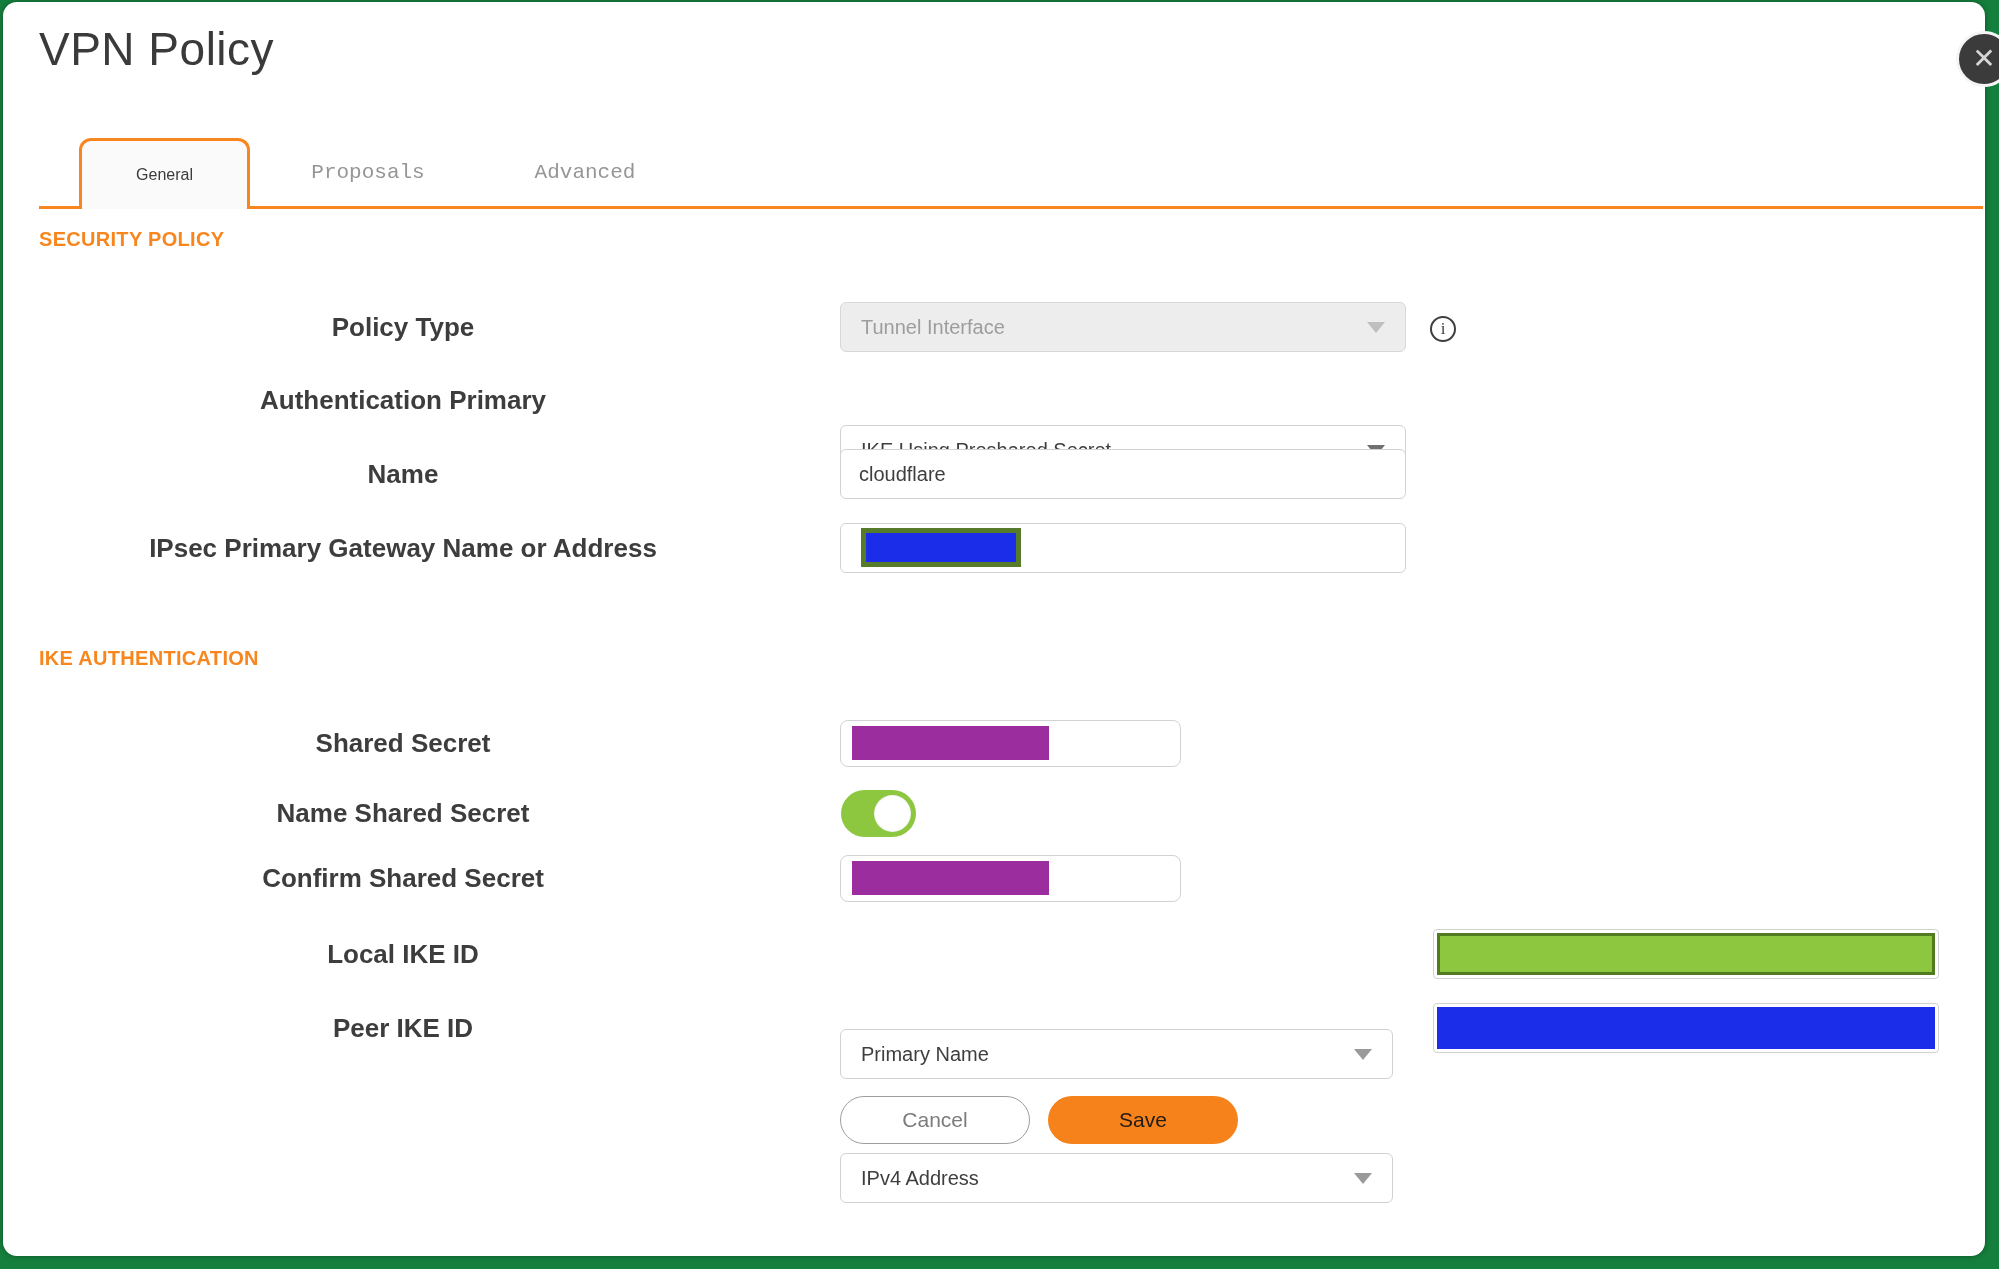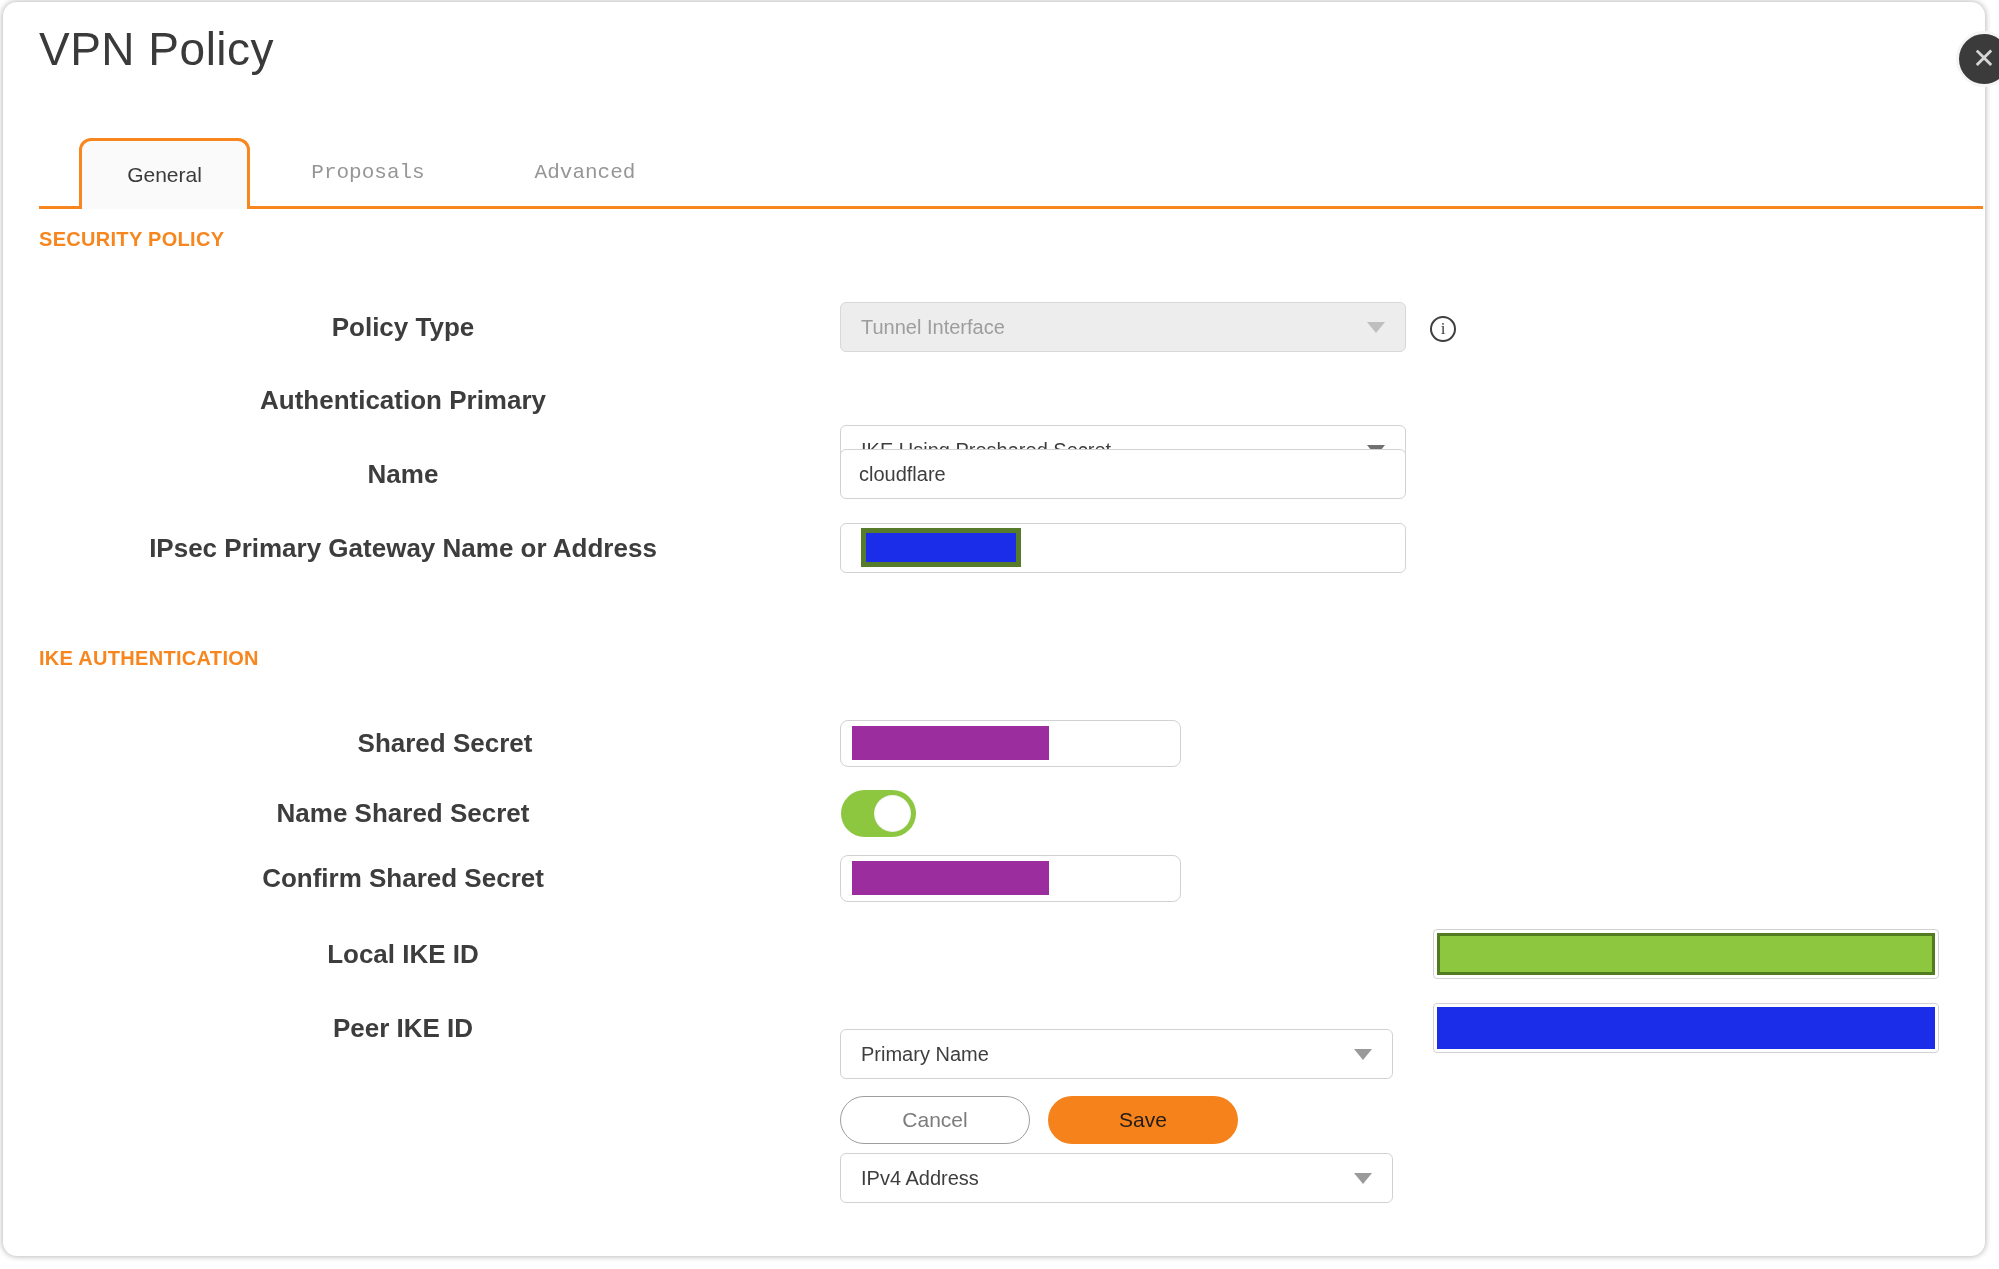--- a/index.html
+++ b/index.html
@@ -1,32 +1,32 @@
 <!DOCTYPE html>
 <html><head>
 <meta charset="utf-8">
 <style>
   html,body{margin:0;padding:0;}
   body{font-family:"Liberation Sans", sans-serif; background:#5a5a5a;}
-  #stage{position:relative;width:1999px;height:1269px;background:#ffffff;overflow:hidden;}
+  #stage{position:relative;width:1999px;height:1269px;background:#15803d;overflow:hidden;}
   #card{position:absolute;left:3px;top:2px;width:1982px;height:1254px;background:#ffffff;
         border-radius:14px;box-shadow:0 0 6px rgba(0,0,0,.35);}
   
   .title{position:absolute;left:36px;top:18px;font-size:46px;line-height:58px;color:#3a3a3a;font-weight:400;letter-spacing:.5px;}
   
   .close-btn{position:absolute;left:1956px;top:31px;width:56px;height:56px;border-radius:50%;
              background:#3b3b3b;border:3px solid #f5f5f5;box-sizing:border-box;cursor:pointer;
              display:flex;align-items:center;justify-content:center;}
   .close-btn span{color:#d6d6d6;font-size:28px;line-height:28px;font-weight:400;}
   
   .tab-underline{position:absolute;left:36px;right:2px;top:204px;height:3px;}
   .tab-active{position:absolute;left:76px;top:136px;width:171px;height:71px;background:#fafafa;
               border:3px solid transparent;border-bottom:none;border-radius:12px 12px 0 0;box-sizing:border-box;
               display:flex;align-items:center;justify-content:center;z-index:2;cursor:pointer;}
-  .tab-active span{font-size:21px;color:#3b3b3b;}
+  .tab-active span{font-size:16px;color:#3b3b3b;}
   .tab-plain{position:absolute;top:136px;height:68px;display:flex;align-items:center;justify-content:center;
              font-size:21px;color:#969696;cursor:pointer;font-family:Liberation Mono, monospace;}
   .tab-proposals{left:275px;width:180px;}
   .tab-advanced{left:492px;width:180px;}
   
   .section-hdr{position:absolute;left:36px;font-size:20px;font-weight:700;letter-spacing:.3px;}
   
   .row-label{position:absolute;left:0;width:800px;text-align:center;font-size:26px;font-weight:700;color:#3d3d3d;}
   .field{position:absolute;left:837px;box-sizing:border-box;background:#fff;border:1.5px solid #d2d2d2;
          border-radius:6px;font-size:20px;color:#3e3e3e;}
@@ -85,21 +85,21 @@
     <div class="row-label" style="top:447px;height:50px;line-height:50px;">Name</div>
     <input class="field text-input" style="top: 447px; width: 566px; height: 50px;" value="cloudflare">
 
     <div class="row-label" style="top:521px;height:50px;line-height:50px;">IPsec Primary Gateway Name or Address</div>
     <div class="field" style="top:521px;width:566px;height:50px;">
       <div class="redact" style="left: 20px; top: 4px; width: 160px; height: 39px; border-style: solid; border-width: 5px; background-color: rgb(27, 45, 232); border-color: rgb(86, 123, 43);"></div>
     </div>
 
     <div class="section-hdr" style="top: 645px; color: rgb(246, 134, 29);">IKE AUTHENTICATION</div>
 
-    <div class="row-label" style="top:718px;height:47px;line-height:47px;padding-left:42px;">Shared Secret</div>
+    <div class="row-label" style="top:718px;height:47px;line-height:47px;">Shared Secret</div>
     <div class="field" style="top:718px;width:341px;height:47px;border-radius:8px;">
       <div class="redact" style="left: 11px; top: 5px; width: 197px; height: 34px; background-color: rgb(156, 45, 159);"></div>
     </div>
 
     <div class="row-label" style="top:788px;height:47px;line-height:47px;">Name Shared Secret</div>
     <div class="toggle" style="top: 788px; background-color: rgb(141, 199, 63);">
       <div class="knob"></div>
     </div>
 
     <div class="row-label" style="top:853px;height:47px;line-height:47px;">Confirm Shared Secret</div>

